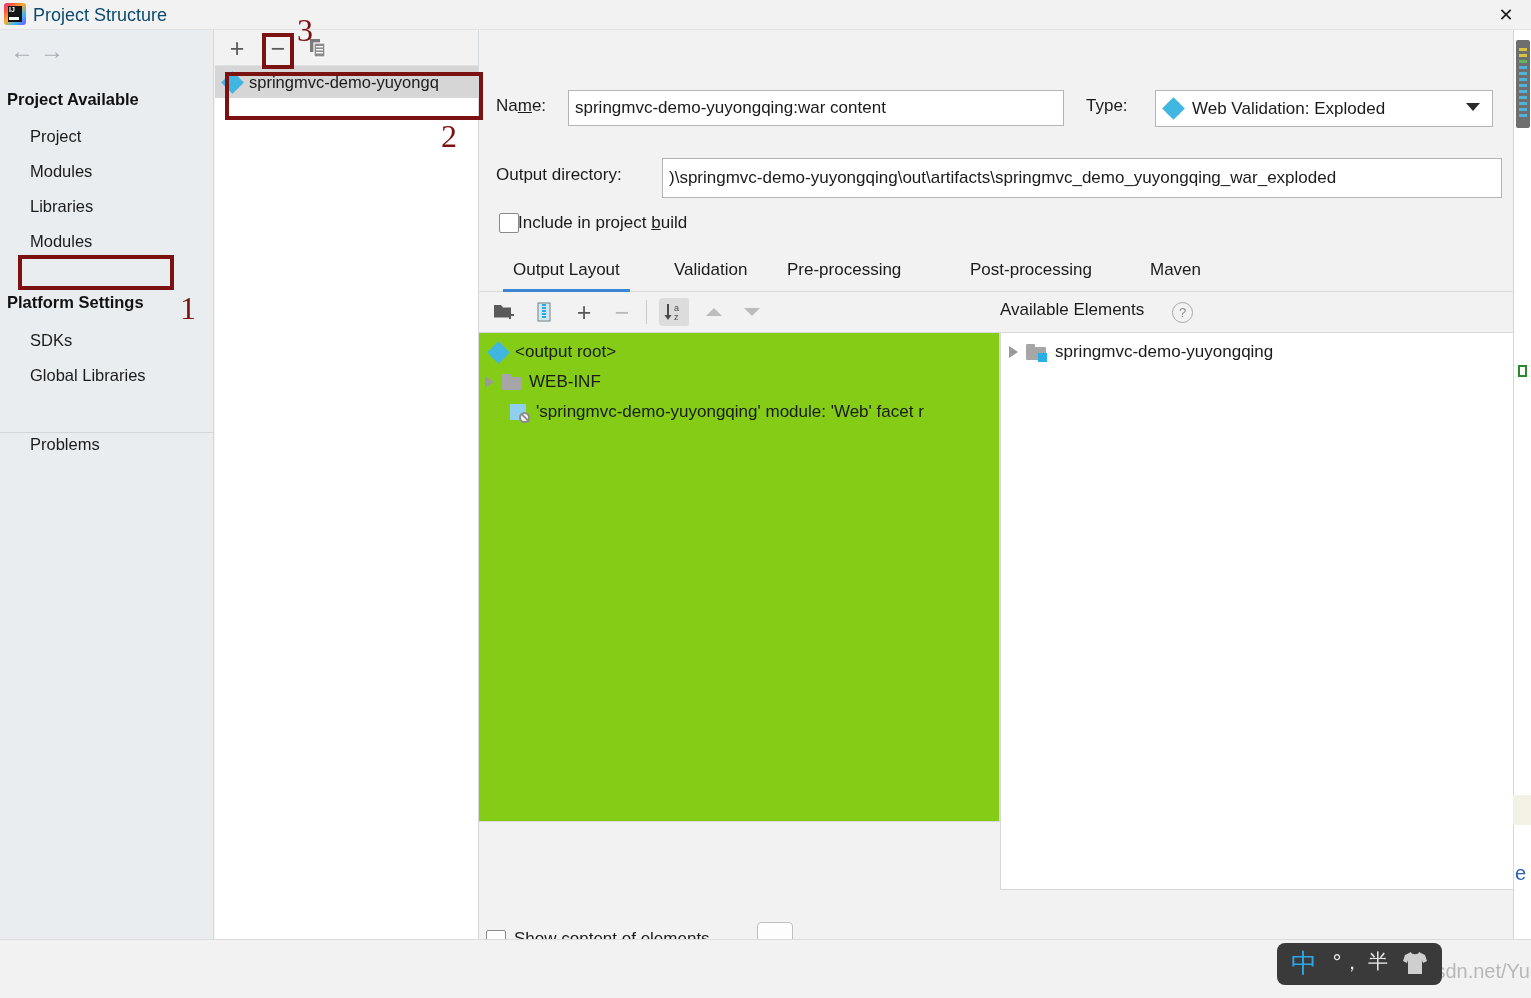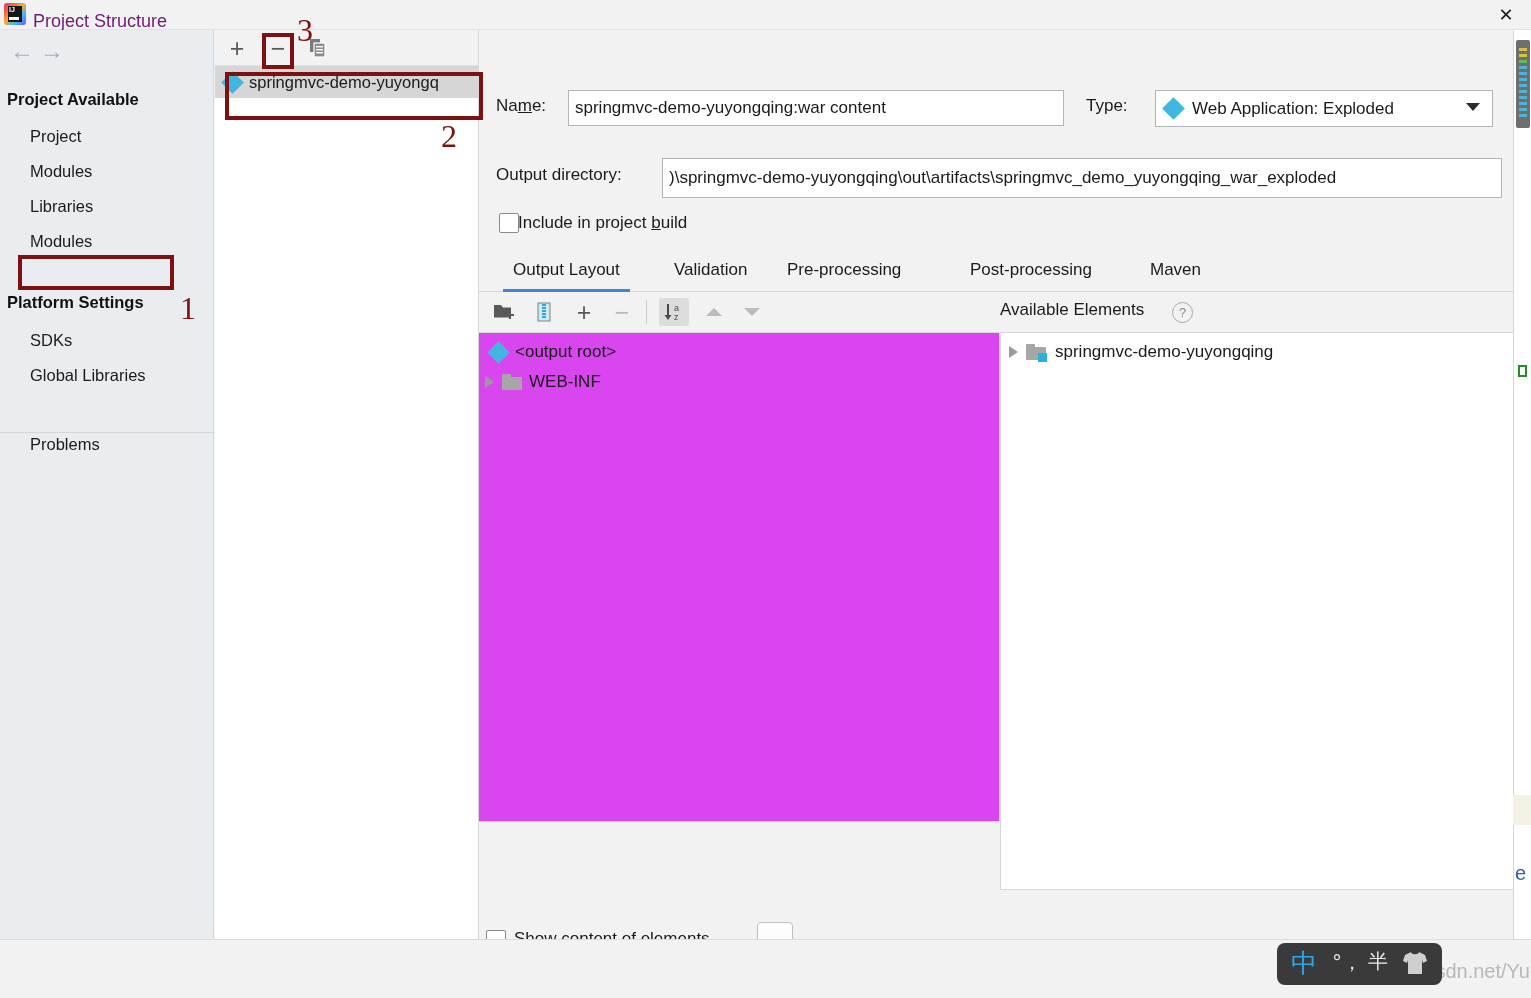--- a/index.html
+++ b/index.html
@@ -34,22 +34,22 @@
   }
   #app-logo .ij-text {
     position: absolute; left: 5px; top: 3px;
     color: #fff; font-size: 7px; font-weight: bold; letter-spacing: 0px;
     font-family: "Liberation Sans", sans-serif;
   }
   #app-logo .ij-bar {
     position: absolute; left: 5px; top: 14px; width: 10px; height: 3px; background: #fff;
   }
   #win-title {
-    position: absolute; left: 33px; top: 8px;
-    font-size: 18px; color: #701a75;
+    position: absolute; left: 33px; top: 2px;
+    font-size: 18px; color: #0c4a6e;
     line-height: 26px;
   }
   #close-btn {
     position: absolute; right: 0; top: 0; width: 50px; height: 30px;
     display: flex; align-items: center; justify-content: center;
     font-size: 18px; color: #222; cursor: default;
   }
 
   
   #sidebar {
@@ -197,21 +197,21 @@
   }
   #avail-help {
     position: absolute; left: 693px; top: 272px; width: 21px; height: 21px;
     border: 1px solid #a9a9a9; border-radius: 50%;
     color: #8a8a8a; font-size: 13px; text-align: center; line-height: 19px;
   }
 
   
   #output-tree {
     position: absolute; left: 0; top: 302px; width: 521px; height: 490px;
-    background: #d946ef; border: 1px solid #d8d8d8; border-left: none;
+    background: #84cc16; border: 1px solid #d8d8d8; border-left: none;
     overflow: hidden;
   }
   #avail-tree {
     position: absolute; left: 521px; top: 302px; width: 513px; height: 558px;
     background: #ffffff; border: 1px solid #d8d8d8; border-right: none;
     overflow: hidden;
   }
   .tree-row {
     position: absolute; left: 0; width: 100%; height: 30px;
     display: flex; align-items: center;
@@ -410,21 +410,21 @@
     <div class="textfield" id="name-field">springmvc-demo-yuyongqing:war content</div>
 
     <div class="lbl" id="type-label">Type:</div>
     <div id="type-combo">
       <span class="ic ic-artifact" style="margin-right:9px">
         <i class="d1"></i>
           <i class="d2"></i>
           <i class="d3"></i>
           <i class="d4"></i>
       </span>
-      <span>Web Application: Exploded</span>
+      <span>Web Validation: Exploded</span>
       <span class="arrow"></span>
     </div>
 
     <div class="lbl" id="outdir-label">Output directory:</div>
     <div class="textfield" id="outdir-field">)\springmvc-demo-yuyongqing\out\artifacts\springmvc_demo_yuyongqing_war_exploded</div>
 
     <div class="cbox" id="include-cb"></div>
     <div class="lbl" id="include-lbl">
       Include in project <span class="uline">b</span>uild
     </div>
@@ -497,20 +497,27 @@
 
       <div class="tree-row" style="top:34px; padding-left:6px">
         <span class="tw-toggle"></span>
         <span class="ic ic-folder">
           <span class="tab-top"></span>
             <span class="body"></span>
         </span>
         <span>WEB-INF</span>
       </div>
 
+      <div class="tree-row" style="top:64px; padding-left:31px">
+        <span class="ic ic-facet">
+          <span class="sq"></span>
+            <span class="circ"></span>
+        </span>
+        <span>'springmvc-demo-yuyongqing' module: 'Web' facet r</span>
+      </div>
 
     </div>
 
     <div id="avail-tree">
       <div class="tree-row" style="top:4px; padding-left:8px">
         <span class="tw-toggle"></span>
         <span class="ic ic-folder" style="margin-right:9px">
           <span class="tab-top"></span>
             <span class="body"></span>
             <span class="badge"></span>

